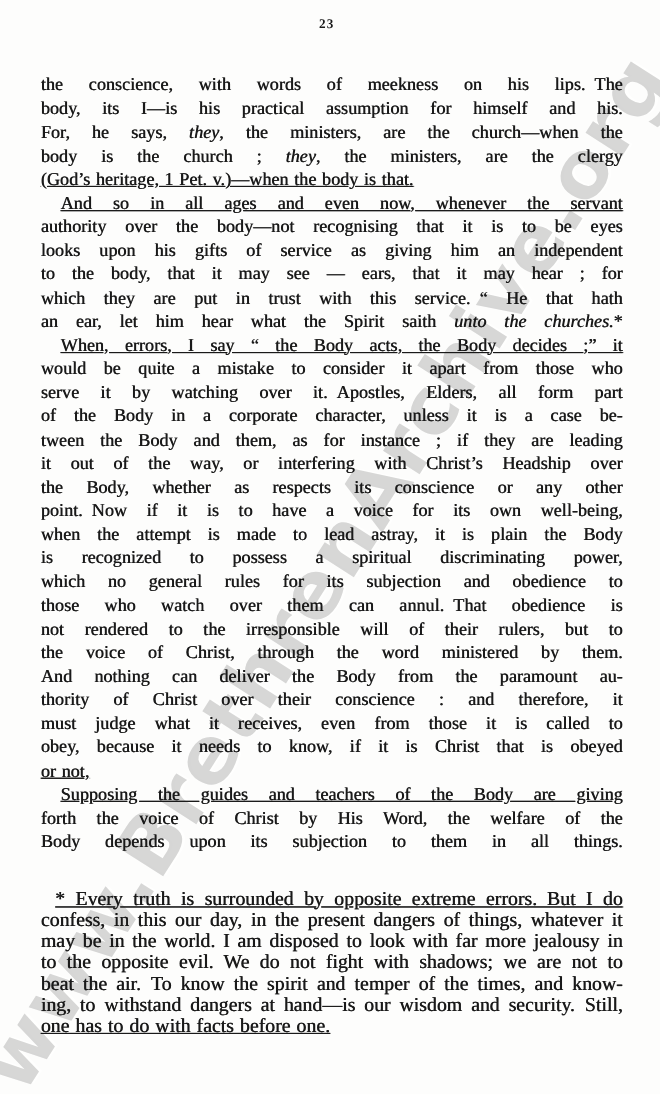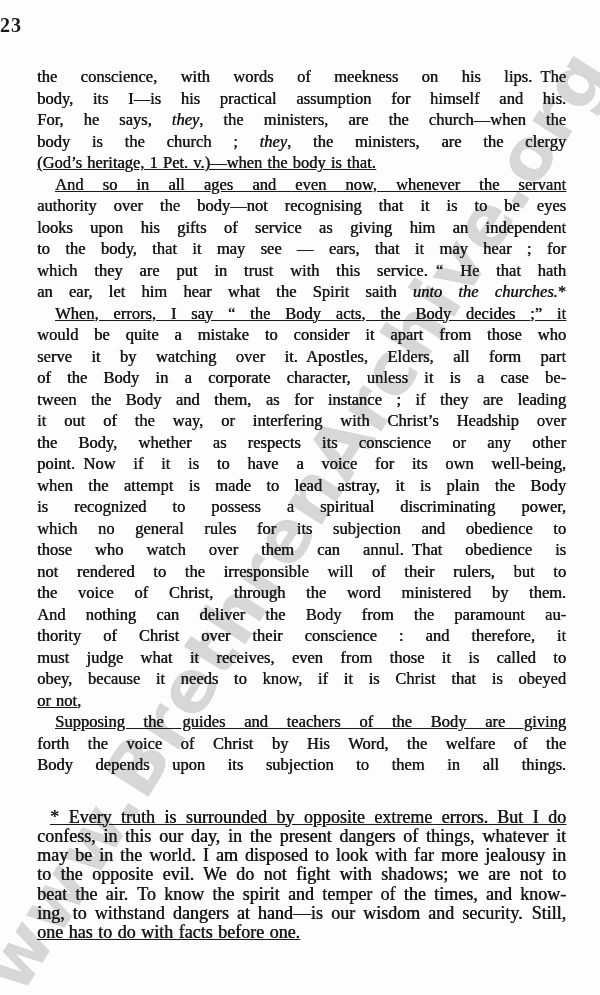--- a/index.html
+++ b/index.html
@@ -25,21 +25,22 @@
     letter-spacing: 2px;
     color: rgba(150, 150, 150, 0.38);
     text-shadow: 2px 2px 0 rgba(255,255,255,0.75);
     z-index: 0;
   }
   .pagenum {
     position: absolute;
     top: 14px;
     left: 0;
     width: 594px;
-    font-size: 20px;
+    text-align: center;
+    font-size: 12px;
     font-weight: bold;
     letter-spacing: 1px;
     z-index: 1;
   }
   .content {
     position: absolute;
     left: 37px;
     top: 66px;
     width: 529px;
     z-index: 1;

